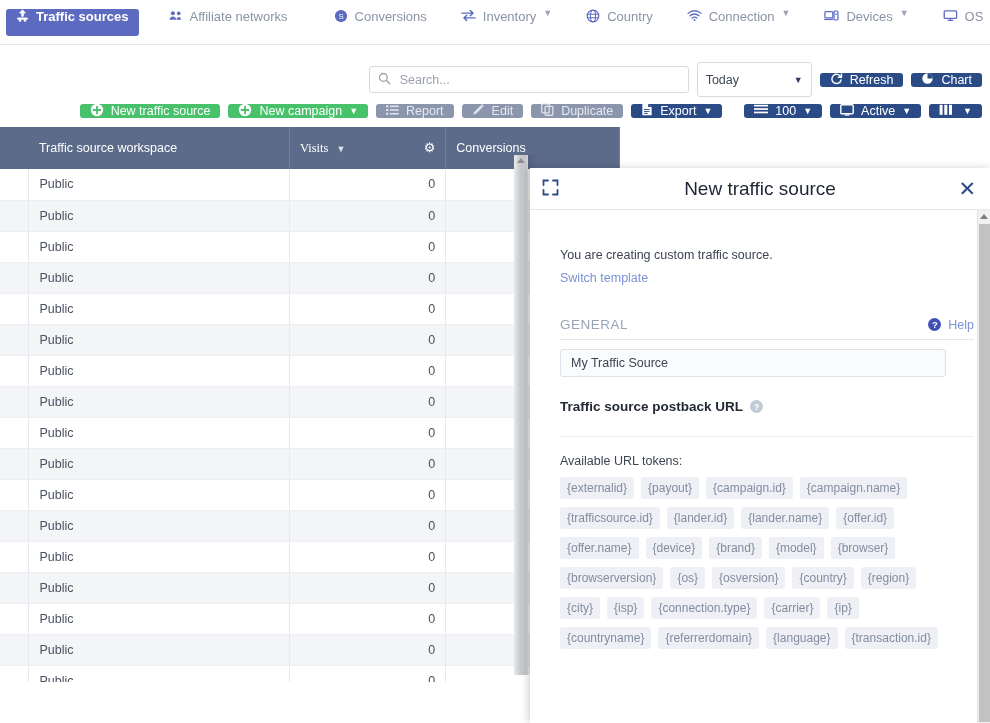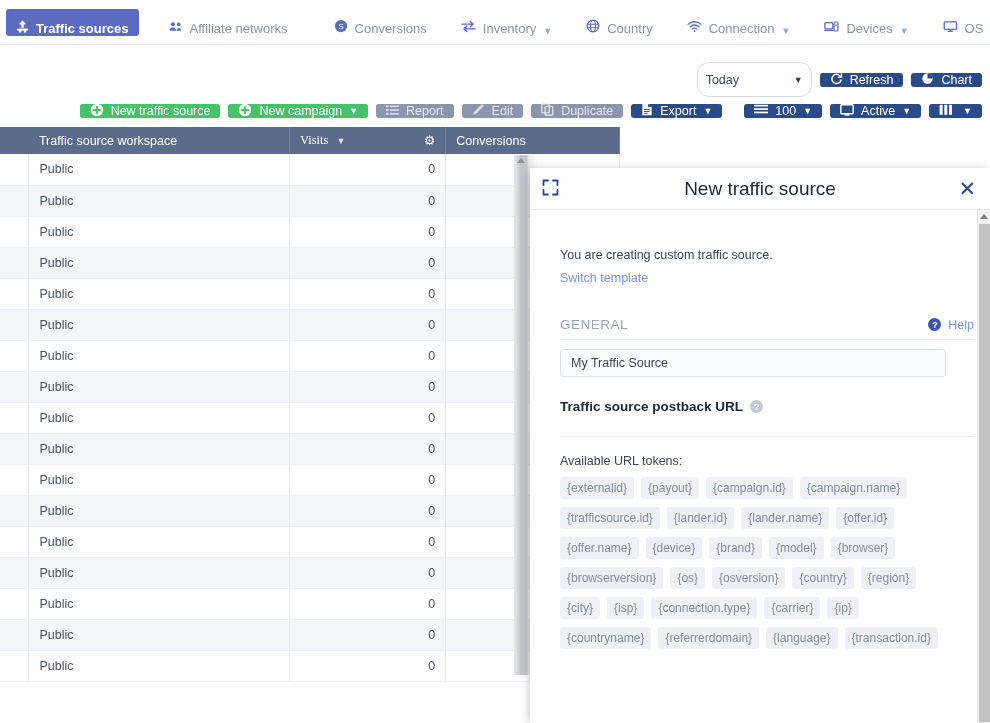--- a/index.html
+++ b/index.html
@@ -19,21 +19,21 @@
     width: 990px;
     background: #ffffff;
     border-bottom: 1px solid #e4e7ec;
     display: flex;
     align-items: center;
     padding: 0 0 0 0;
     position: relative;
   }
   .nav-item {
     display: flex;
-    align-items: flex-end;
+    align-items: flex-start;
     height: 27px;
     padding: 0 10px;
     margin-right: 2px;
     border-radius: 3px;
     color: #8a94a6;
     font-size: 13px;
     white-space: nowrap;
     cursor: pointer;
     user-select: none;
   }
@@ -89,21 +89,21 @@
     color: #5a6272;
     width: 100%;
     margin-left: 7px;
     background: transparent;
   }
   .search-box input::placeholder { color: #9aa2ae; }
   .date-select {
     width: 115px;
     height: 35px;
     border: 1px solid #d6dae1;
-    border-radius: 12px;
+    border-radius: 3px;
     margin-left: 8px;
     display: flex;
     align-items: center;
     justify-content: space-between;
     padding: 0 8px;
     font-size: 12.5px;
     color: #3c4858;
     background: #fff;
     cursor: pointer;
   }
@@ -149,21 +149,21 @@
     border-collapse: collapse;
     width: 620px;
     table-layout: fixed;
   }
   table.grid th {
     background: #5d6b8a;
     color: #ffffff;
     font-size: 12.5px;
     font-weight: normal;
     text-align: left;
-    height: 27px;
+    height: 42px;
     padding: 0 10px;
     border-right: 1px solid #73809c;
     white-space: nowrap;
   }
   table.grid th.c-check { width: 25px; padding: 0; border-right: none; }
   table.grid th.c-ws { width: 225px; }
   table.grid th.c-visits { width: 135px; font-family: Liberation Serif, serif; }
   table.grid th.c-conv { width: 150px; }
   .th-inner { display: flex; align-items: center; justify-content: space-between; }
   .sort-caret { font-size: 9px; margin-left: 5px; color: #dfe3ec; }
@@ -445,20 +445,29 @@
     </span>
     <span class="nlabel">OS</span>
 
   </div>
 
 </div>
 
 <div class="toolbar-area">
 
   <div class="toolbar-row">
+    <div class="search-box">
+      <span>
+        <svg width="13" height="13" viewBox="0 0 14 14">
+            <circle cx="5.8" cy="5.8" r="4.2" fill="none" stroke="#9aa2ae" stroke-width="1.4"></circle>
+            <path d="M9 9l3.6 3.6" stroke="#9aa2ae" stroke-width="1.5" stroke-linecap="round"></path>
+          </svg>
+      </span>
+      <input type="text" placeholder="Search..." style="">
+    </div>
 
     <div class="date-select">
       <span>Today</span>
       <span class="dcaret">▼</span>
     </div>
 
     <button class="btn btn-navy">
       <span>
         <svg width="13" height="13" viewBox="0 0 14 14">
             <path d="M11.6 5.4A5 5 0 1 0 11.9 8.6" stroke="#fff" stroke-width="1.6" fill="none" stroke-linecap="round"></path>

